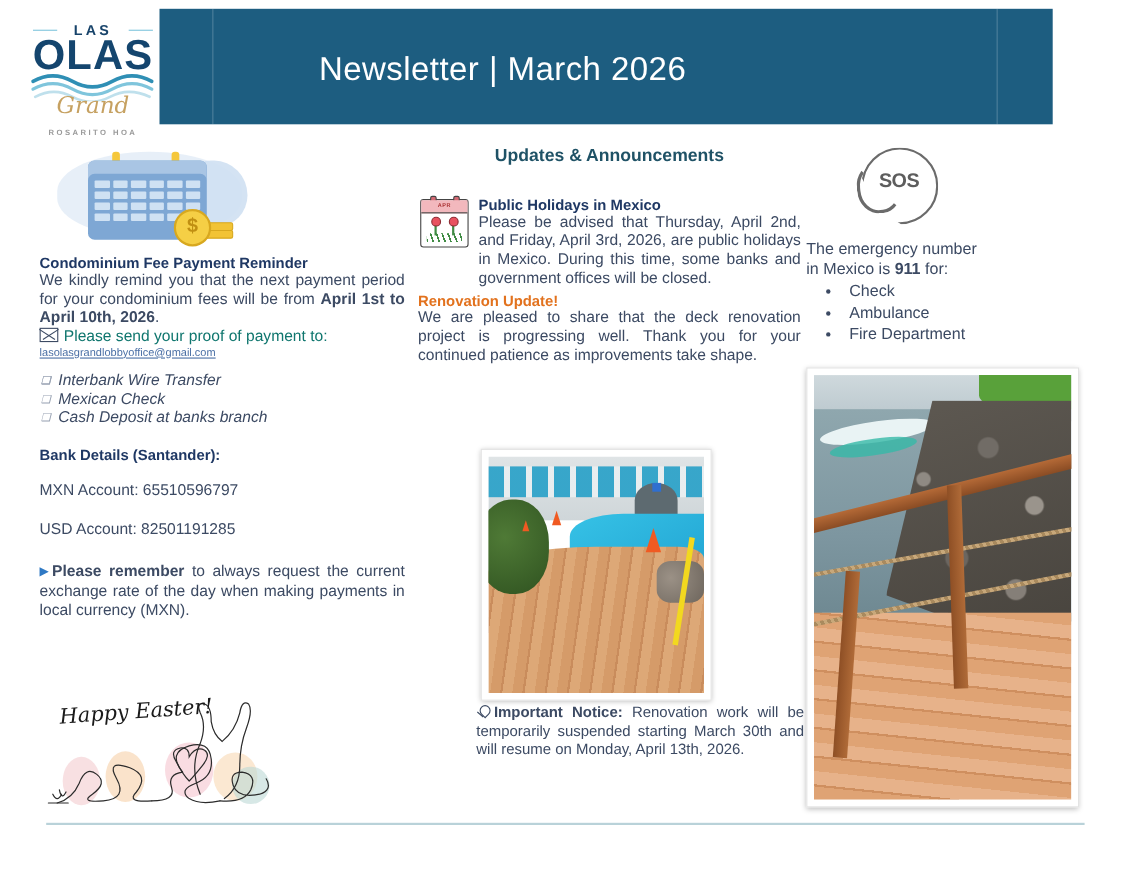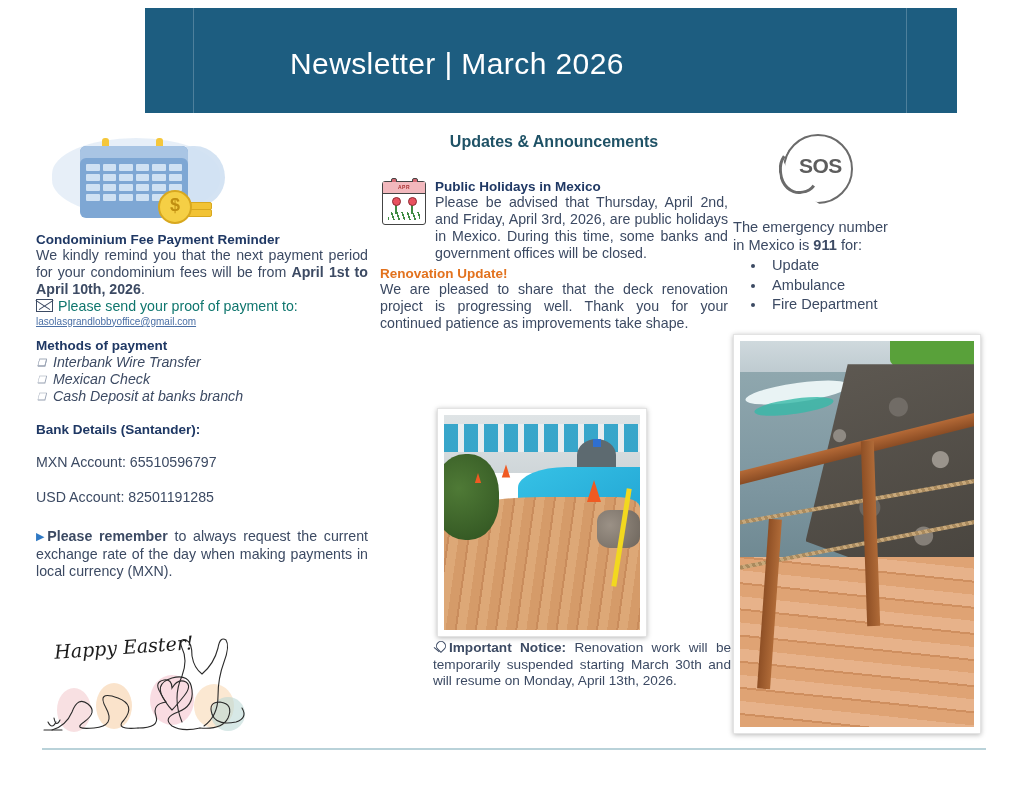--- a/index.html
+++ b/index.html
@@ -589,21 +589,21 @@
     position: absolute;
     left: 8px; top: 0;
     width: 66px; height: 66px;
     border: 2px solid #6b6b6b;
     border-radius: 50%;
     clip-path: polygon(18% 0, 100% 0, 100% 100%, 52% 100%, 20% 78%, 0 38%);
   }
   .sos-text {
     position: absolute;
     left: 24px; top: 20px;
-    font-size: 21px;
+    font-size: 18px;
     font-weight: bold;
     letter-spacing: -0.5px;
     color: #5d5d5d;
     font-family: "Liberation Sans", sans-serif;
     text-align: center;
   }
   .sos-handset {
     position: absolute;
     left: 4px; top: 14px;
     width: 34px; height: 40px;
@@ -643,20 +643,33 @@
 <body>
 
 <div class="page">
 
   <div class="header-band">
     <div class="divider-line left"></div>
     <div class="divider-line right"></div>
   </div>
   <div class="header-title">Newsletter | March 2026</div>
 
+  <div class="logo">
+    <div class="logo-rule l"></div>
+    <div class="logo-rule r"></div>
+    <div class="logo-las">LAS</div>
+    <div class="logo-olas">OLAS</div>
+    <svg width="125" height="30" viewBox="0 0 125 30" style="position:absolute;left:0;top:48px">
+      <path d="M8 12 Q26 2 44 12 T80 12 T116 12" stroke="#2f8fb5" stroke-width="3.2" fill="none" stroke-linecap="round"></path>
+      <path d="M8 19 Q26 9 44 19 T80 19 T116 19" stroke="#7fc5dc" stroke-width="3" fill="none" stroke-linecap="round"></path>
+      <path d="M10 26 Q27 17 44 26 T78 26 T114 26" stroke="#bfe0ec" stroke-width="2.4" fill="none" stroke-linecap="round"></path>
+    </svg>
+    <div class="logo-grand">Grand</div>
+    <div class="logo-sub">ROSARITO HOA</div>
+  </div>
 
   <div class="left-col">
 
     <div class="calendar-illus">
       <div class="cal-blob"></div>
       <div class="cal-blob2"></div>
       <div class="cal-ring a"></div>
       <div class="cal-ring b"></div>
       <div class="cal-body"></div>
       <div class="cal-grid">
@@ -695,21 +708,20 @@
     <div class="block">
       <div class="h-bold">Condominium Fee Payment Reminder</div>
       <div class="body-txt"><span>We kindly remind you that the next payment period for your condominium fees will be from </span><b>April 1st to April 10th, 2026</b><span>.</span></div>
       <div class="mail-row">
         <span class="mail-icon"></span><span>Please send your proof of payment to:</span>
       </div>
       <a class="email-link" href="#">lasolasgrandlobbyoffice@gmail.com</a>
     </div>
 
     <div class="block">
-      <div class="h-bold">Methods of payment</div>
       <ul class="pay-list">
         <li><span class="tofu">❑</span></li>
         <li><span class="tofu">❑</span><span>Interbank Wire Transfer</span></li>
         <li><span class="tofu">❑</span><span>Mexican Check</span></li>
         <li><span class="tofu">❑</span><span>Cash Deposit at banks branch</span></li>
       </ul>
     </div>
 
     <div class="block" style="margin-top:16px">
       <div class="h-bold">Bank Details (Santander):</div>
@@ -808,20 +820,20 @@
     <div class="sos">
       <div class="sos-circle"></div>
       <div class="sos-handset"></div>
       <div class="sos-text">SOS</div>
     </div>
     <div class="emerg-txt">
       <span>The emergency number</span><br>
       <span>in Mexico is </span><b>911</b><span> for:</span>
     </div>
     <ul class="emerg-list">
-      <li>Update</li>
+      <li>Check</li>
       <li>Ambulance</li>
       <li>Fire Department</li>
     </ul>
   </div>
 
   <div class="footer-rule"></div>
 </div>
 
 </body></html>

